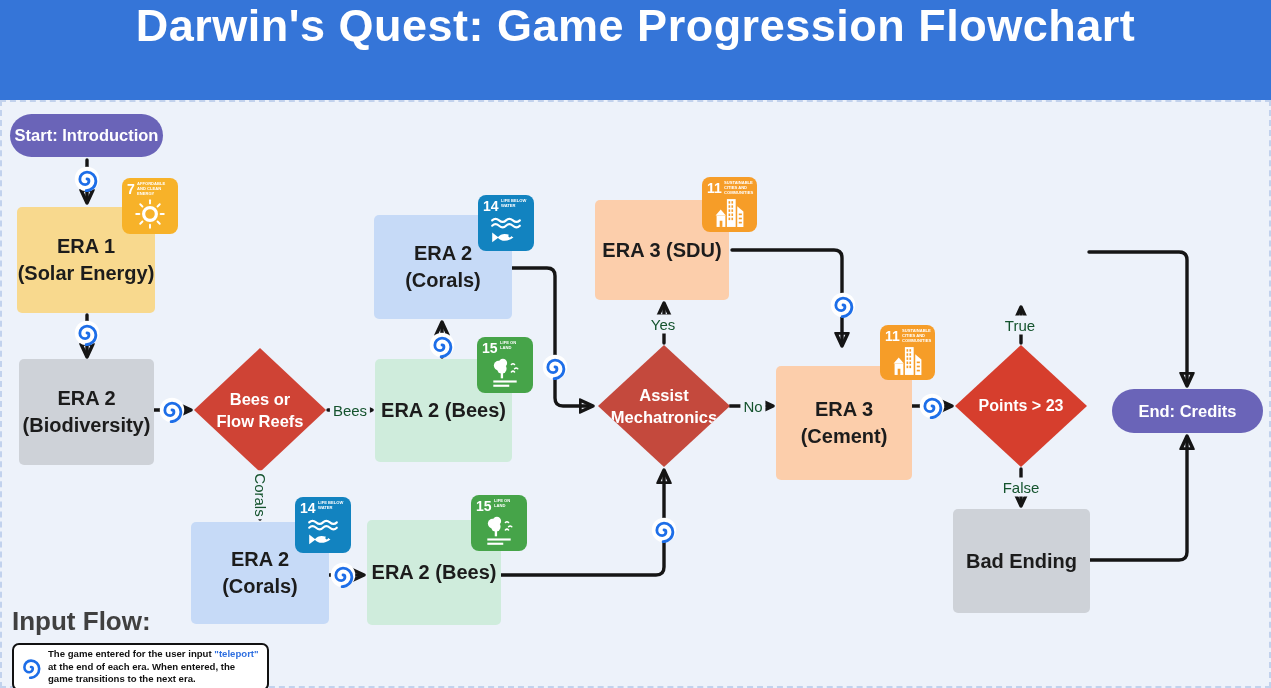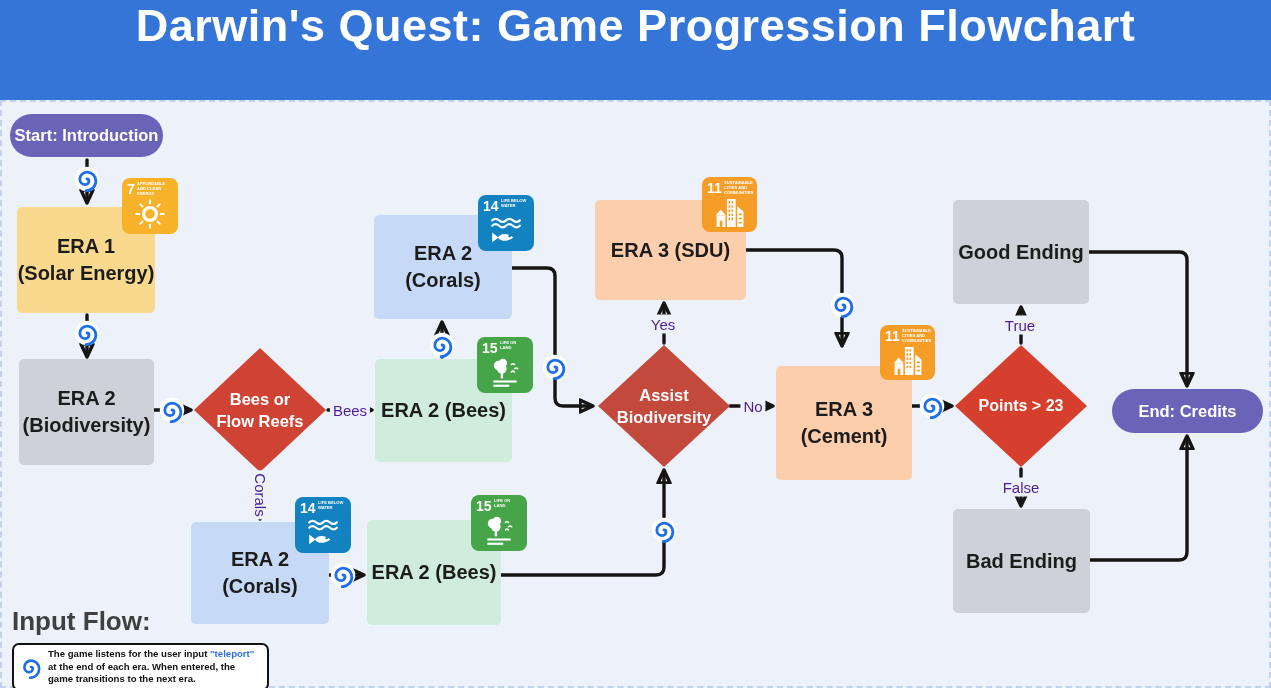--- a/index.html
+++ b/index.html
@@ -13,21 +13,21 @@
   svg.edges{position:absolute;left:0;top:0;width:1271px;height:588px;pointer-events:none;}
   svg.edges path{stroke:#151515;stroke-width:3.4;fill:none;stroke-linecap:round;stroke-linejoin:round;}
   .node{position:absolute;display:flex;align-items:center;justify-content:center;text-align:center;
         color:#1c1c1c;font-weight:bold;}
   .box{font-size:20px;line-height:1.35;border-radius:5px;}
   .pill{background:#6a64b8;color:#fff;border-radius:22px;font-size:16.5px;}
   .diamond{clip-path:polygon(50% 0,100% 50%,50% 100%,0 50%);color:#fff;font-size:16.5px;line-height:1.35;}
   .bg-yellow{background:#f8d98e;} .bg-gray{background:#ced2d8;} .bg-blue{background:#c6daf7;}
   .bg-green{background:#cfecdc;} .bg-peach{background:#fcceab;}
   .red1{background:#cf4335;} .red2{background:#c4493d;} .red3{background:#d63e2d;}
-  .elabel{position:absolute;transform:translate(-50%,-50%);font-size:15px;color:#4c1d95;
+  .elabel{position:absolute;transform:translate(-50%,-50%);font-size:15px;color:#14532d;
           background:#edf2fa;padding:1px 3px;white-space:nowrap;}
   .elabel.vert{writing-mode:vertical-rl;padding:3px 1px;}
   .spiral{position:absolute;width:26px;height:26px;}
   .sdg{position:absolute;width:56px;height:56px;border-radius:8px;color:#fff;overflow:hidden;
        box-sizing:border-box;padding:4px 0 0 5px;}
   .sdg-7{background:#f7b229;} .sdg-11{background:#f69d28;} .sdg-14{background:#1283c0;} .sdg-15{background:#46a449;}
   .sdg-head{display:flex;align-items:flex-start;gap:2px;height:16px;}
   .sdg-num{font-size:14px;font-weight:bold;line-height:1;}
   .sdg-name{font-size:5px;line-height:1.15;width:32px;font-weight:bold;transform:scale(.82);transform-origin:0 0;
             text-transform:uppercase;}
@@ -93,38 +93,35 @@
 
   <div class="node box bg-blue" style="left:372px;top:113px;width:138px;height:104px;">
     <div class="lbl">ERA 2 (Corals)</div>
   </div>
 
   <div class="node box bg-green" style="left:373px;top:257px;width:137px;height:103px;">
     <div class="lbl">ERA 2 (Bees)</div>
   </div>
 
   <div class="node diamond red2" style="left:596px;top:243px;width:132px;height:122px;">
-    <div class="lbl"><span>Assist</span><br><span>Biodiversity</span></div>
-  </div>
-
-  <div class="node box bg-peach" style="left:593px;top:98px;width:151px;height:100px;">
+    <div class="lbl"><span>Assist</span><br><span>Mechatronics</span></div>
+  </div>
+
+  <div class="node box bg-peach" style="left:593px;top:98px;width:134px;height:100px;">
     <div class="lbl">ERA 3 (SDU)</div>
   </div>
 
   <div class="node box bg-peach" style="left:774px;top:264px;width:136px;height:114px;">
     <div class="lbl"><span>ERA 3</span><br><span>(Cement)</span></div>
   </div>
 
   <div class="node diamond red3" style="left:953px;top:243px;width:132px;height:122px;font-size:16px;">
     <div class="lbl">Points &gt; 23</div>
   </div>
 
-  <div class="node box bg-gray" style="left:951px;top:98px;width:136px;height:104px;">
-    <div class="lbl">Good Ending</div>
-  </div>
 
   <div class="node box bg-gray" style="left:951px;top:407px;width:137px;height:104px;">
     <div class="lbl">Bad Ending</div>
   </div>
 
   <div class="node pill" style="left:1110px;top:287px;width:151px;height:44px;">
     <div class="lbl">End: Credits</div>
   </div>
 
   <div class="node box bg-blue" style="left:189px;top:420px;width:138px;height:102px;">
@@ -332,16 +329,16 @@
       <rect x="7" y="27" width="15" height="2" fill="#fff"></rect>
     </svg>
   </div>
 
   <div class="legend-heading">Input Flow:</div>
   <div class="note-box">
     <div class="spiral-inline"><svg width="24" height="24" viewBox="0 0 24 24">
           <circle cx="12" cy="12" r="11.3" fill="#fff"></circle>
           <path d="M12,12 a1.8,1.8 0 0 1 1.8,1.8 a3.4,3.4 0 0 1 -3.4,3.4 a5,5 0 0 1 -5,-5 a6.6,6.6 0 0 1 6.6,-6.6 a8.2,8.2 0 0 1 8.2,8.2 a9,9 0 0 1 -9,9" fill="none" stroke="#1d6ee8" stroke-width="2.6" stroke-linecap="round"></path>
         </svg></div>
-    <div class="note-text"><span>The game listens for the user input </span><span class="hl">"teleport"</span><span> at the end of each era. When entered, the game transitions to the next era.</span></div>
+    <div class="note-text"><span>The game entered for the user input </span><span class="hl">"teleport"</span><span> at the end of each era. When entered, the game transitions to the next era.</span></div>
   </div>
 
 </div>
 
 </body></html>

